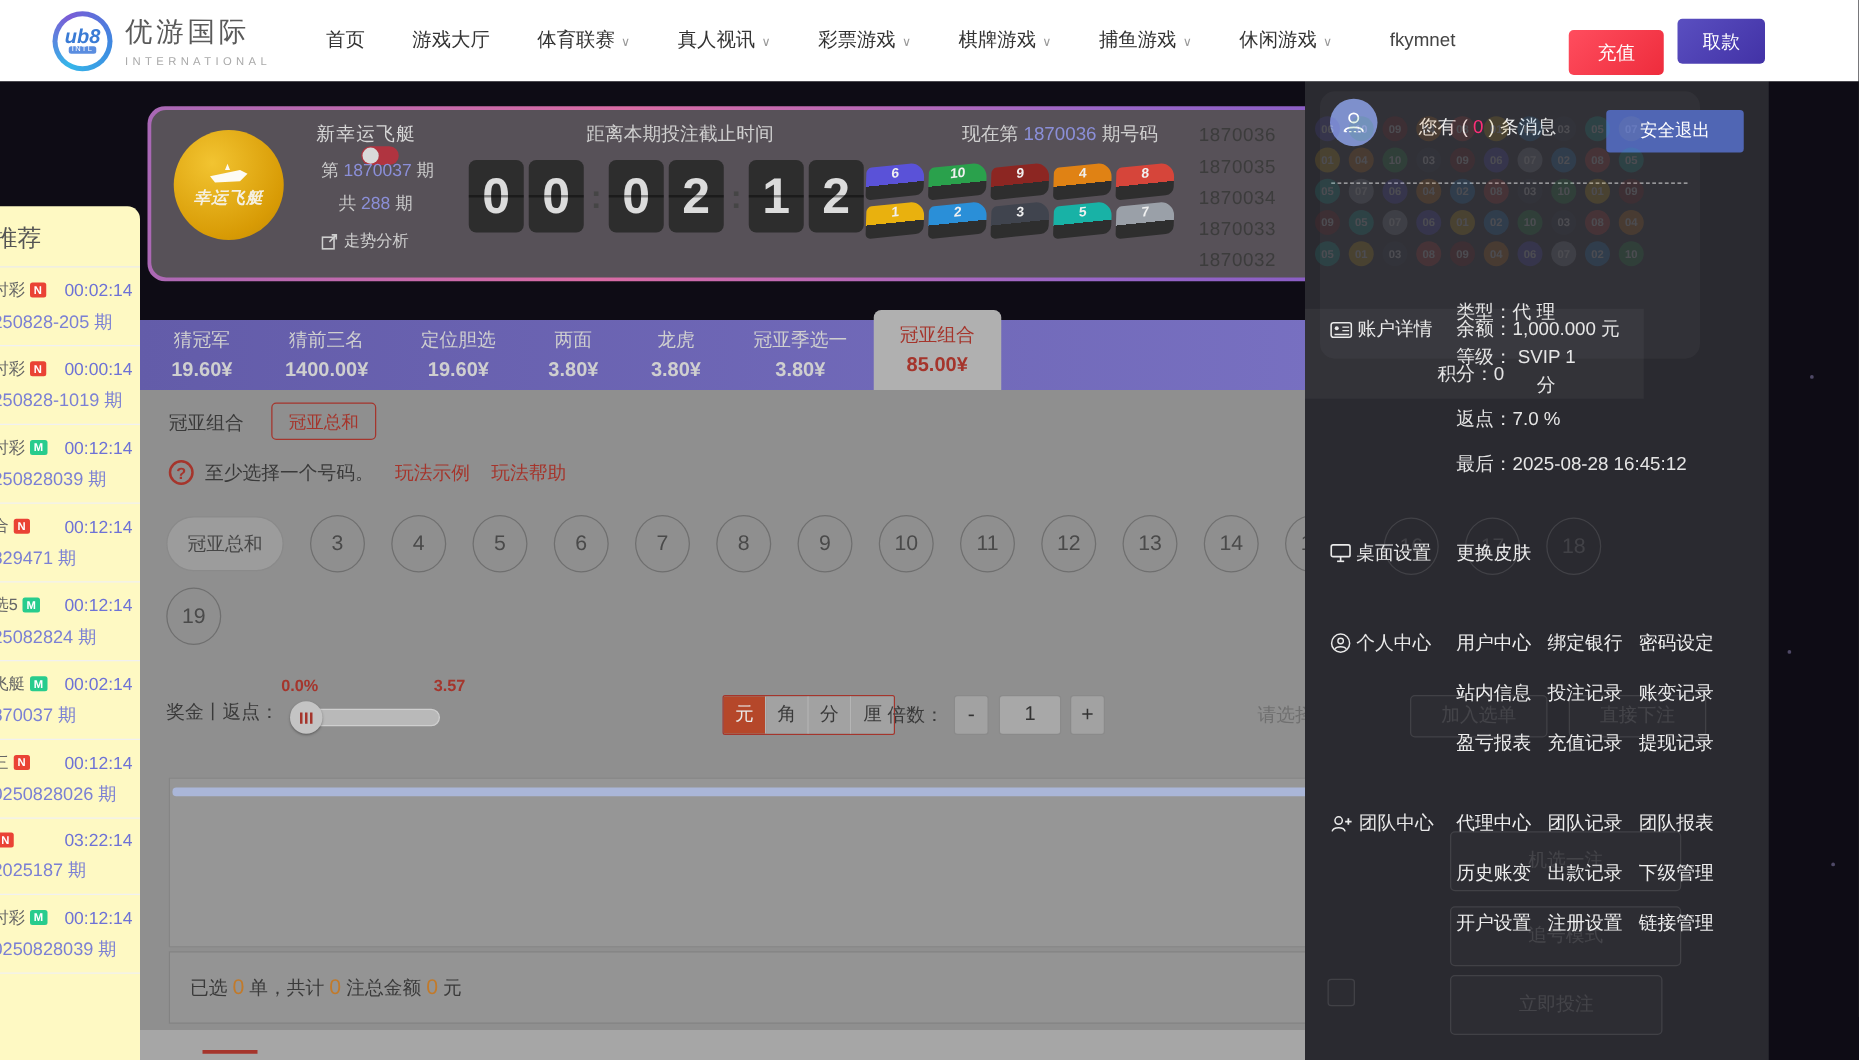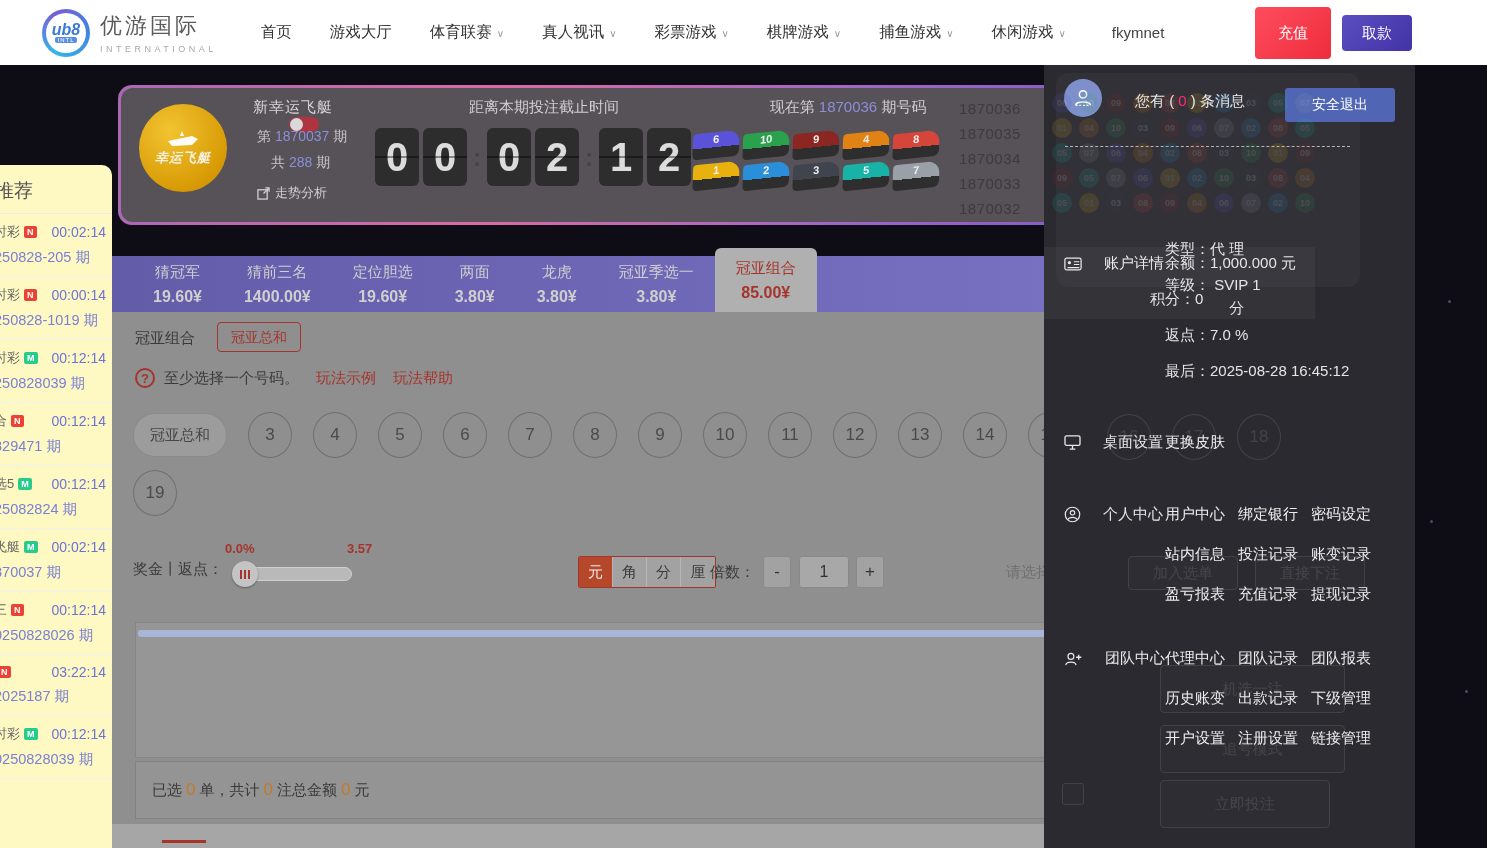--- a/index.html
+++ b/index.html
@@ -15,21 +15,21 @@
   .logo-circle .inner { width:40px; height:40px; border-radius:50%; background:#fff; display:flex; align-items:center; justify-content:center; flex-direction:column; }
   .logo-ub8 { font-style:italic; font-weight:bold; font-size:16px; color:#3a7bd5; line-height:14px; }
   .logo-intl { font-size:6px; color:#fff; background:#5a8de0; border-radius:2px; padding:0 2px; letter-spacing:1px; }
   .logo-title { margin-left:10px; }
   .logo-cn { font-size:22px; color:#5a5a5a; letter-spacing:3px; }
   .logo-en { font-size:9px; color:#a9a9a9; letter-spacing:3.5px; margin-top:3px; }
   .main-nav { display:flex; align-items:center; margin-left:44px; gap:38px; }
   .nav-item { font-size:15.5px; color:#333; cursor:pointer; white-space:nowrap; }
   .nav-item .caret { font-size:10px; color:#999; margin-left:5px; }
   .nav-user { margin-left:46px; font-size:15px; color:#444; }
-  .btn-recharge { position:absolute; left:1255px; top:7px; width:76px; height:52px; border:none; border-radius:4px;
+  .btn-recharge { position:absolute; left:1255px; top:24px; width:76px; height:36px; border:none; border-radius:4px;
     background:linear-gradient(135deg,#ff4d5e,#ee2c3c); color:#fff; font-size:15px; cursor:pointer; }
   .btn-withdraw { position:absolute; left:1342px; top:15px; width:70px; height:36px; border:none; border-radius:4px;
     background:linear-gradient(135deg,#5a4fc0,#4232a6); color:#fff; font-size:15px; cursor:pointer; }
 
   
   .sidebar { position:absolute; left:0; top:165px; width:112px; height:683px; background:#fef9c3; z-index:3;
     border-top-right-radius:10px; overflow:hidden; }
   .sidebar-head { font-size:19px; color:#555; padding:13px 0 9px 0; margin-left:-9px; border-bottom:1px solid #ececec; padding-left:4px;}
   .side-item { padding:9px 2px 9px 0; margin-left:-10px; padding-left:4px; border-bottom:1px solid #f1f1f1; cursor:pointer; }
   .side-line1 { display:flex; align-items:center; }
@@ -62,21 +62,21 @@
   .gc-result-label { position:absolute; left:612px; top:10px; width:230px; text-align:center; font-size:15px; color:#d0d0d0; }
   .gc-result-label b { color:#8b8fd8; font-weight:normal; }
   .boats { position:absolute; left:572px; top:44px; width:252px; display:flex; flex-wrap:wrap; gap:5px 4px; }
   .boat { position:relative; width:46px; height:26px; transform:skewX(-8deg) rotate(-6deg); border-radius:4px 12px 6px 4px; }
   .boat span { position:absolute; left:0; top:1px; width:100%; text-align:center; font-size:11px; font-weight:bold; color:#f0f0f0; }
   .periods-col { position:absolute; left:838px; top:8px; }
   .periods-col div { font-size:15px; color:#3c3c3c; line-height:25px; letter-spacing:.5px; }
 
   
   .tabs-bar { position:absolute; left:112px; top:256px; width:1192px; height:56px; z-index:1;
-    background:linear-gradient(90deg,#635ca9,#7d75c7); display:flex; align-items:center; padding-left:20px; }
+    background:linear-gradient(90deg,#635ca9,#7d75c7); display:flex; align-items:center; padding-left:4px; }
   .bet-tab { padding:0 21px; text-align:center; cursor:pointer; color:#cfcfcf; }
   .bet-tab .t-name { font-size:15px; }
   .bet-tab .t-odds { font-size:16px; font-weight:bold; margin-top:6px; }
   .bet-tab.active { background:#b0b0b0; color:#a5352c; border-radius:6px 6px 0 0; height:64px; margin-top:-8px;
     display:flex; flex-direction:column; justify-content:center; }
 
   
   .main-panel { position:absolute; left:112px; top:312px; width:1192px; height:536px; background:#8f8f8f; z-index:1; }
   .sub-row-label { position:absolute; left:135px; top:329px; font-size:15px; color:#3a3a3a; z-index:2; }
   .sub-tab-btn { position:absolute; left:217px; top:322px; width:84px; height:30px; line-height:28px; text-align:center; z-index:2;
@@ -122,21 +122,21 @@
   .up-card { position:absolute; left:12px; top:8px; width:304px; height:214px; border-radius:12px; background:rgba(255,255,255,.035); }
   .up-avatar { position:absolute; left:20px; top:14px; width:38px; height:38px; border-radius:50%; background:#7e90cc;
     display:flex; align-items:center; justify-content:center; cursor:pointer; }
   .up-msg { position:absolute; left:91px; top:27px; font-size:15px; color:#ececec; }
   .up-msg b { color:#ff2d78; font-weight:normal; }
   .up-logout { position:absolute; left:241px; top:23px; width:110px; height:34px; background:#5066b4; border:none; border-radius:3px;
     color:#fff; font-size:14px; cursor:pointer; }
   .up-dash { position:absolute; left:21px; top:81px; width:285px; border-top:1px dashed rgba(255,255,255,.65); }
   .up-line { position:absolute; font-size:15px; color:#e5e5e5; white-space:nowrap; }
   .up-hl { position:absolute; left:0; top:182px; width:271px; height:72px; background:rgba(255,255,255,.045); }
-  .up-row-title { position:absolute; font-size:15px; color:#e9e9e9; display:flex; align-items:center; gap:22px; }
+  .up-row-title { position:absolute; font-size:15px; color:#e9e9e9; display:flex; align-items:center; gap:4px; }
   .up-links-grid { position:absolute; left:121px; }
   .up-links-row { display:flex; gap:13px; margin-bottom:21px; }
   .up-link { font-size:15px; color:#eee; cursor:pointer; white-space:nowrap; }
   .points-unit { position:relative; top:9px; left:26px; }
 
   
   .ghost { position:absolute; opacity:.13; }
   .g-ball { position:absolute; width:20px; height:20px; border-radius:50%; color:#fff; font-size:9px; font-weight:bold;
     display:flex; align-items:center; justify-content:center; }
   .g-circle { position:absolute; width:44px; height:46px; border-radius:50%; border:1.5px solid #ddd; color:#ddd; font-size:17px;

